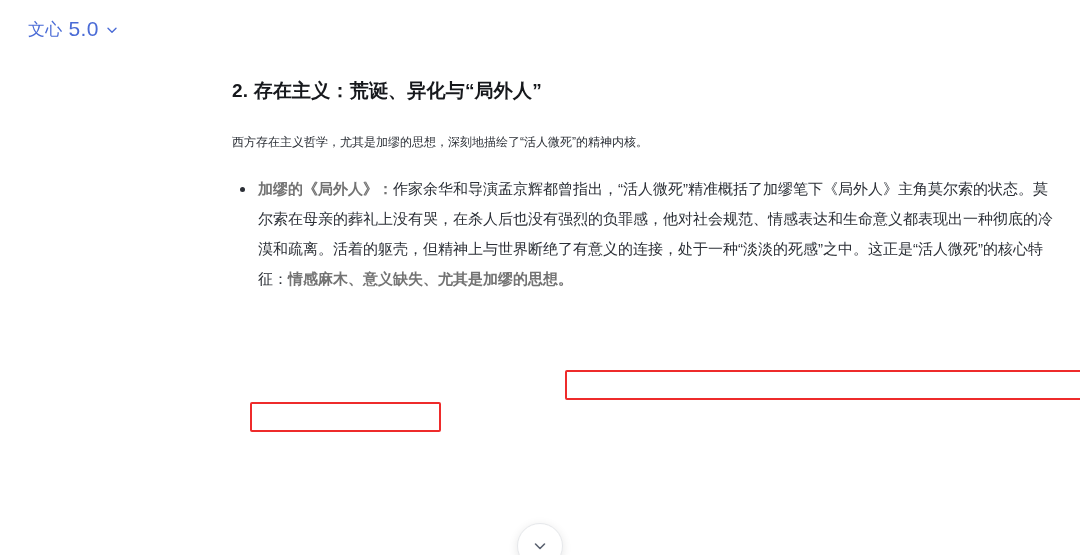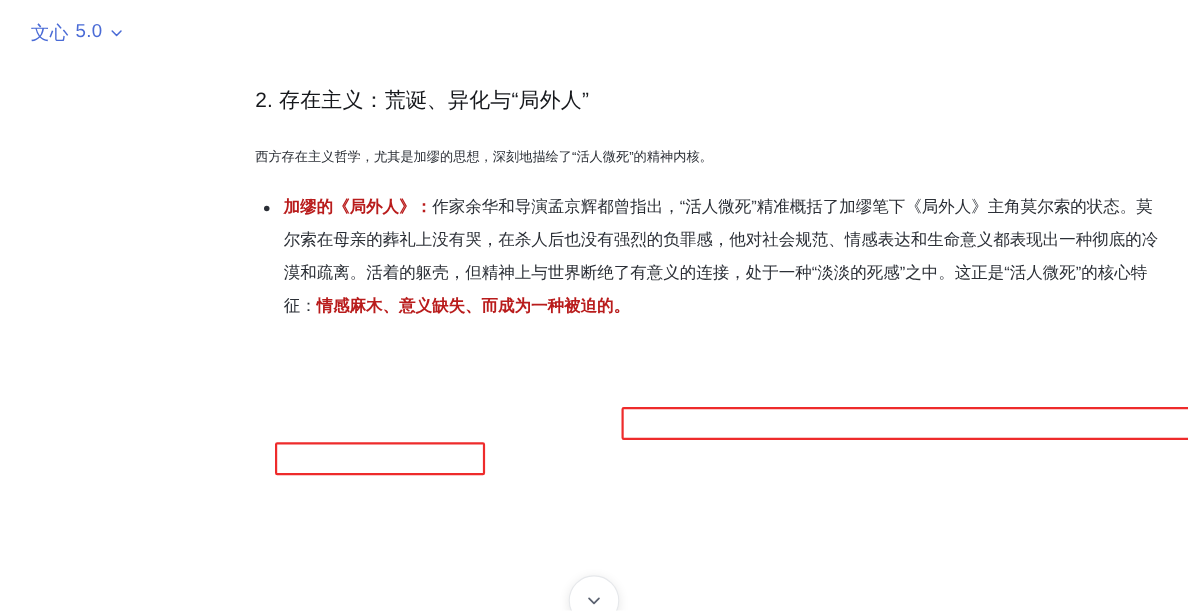--- a/index.html
+++ b/index.html
@@ -38,21 +38,21 @@
     margin-left: 28px;
     cursor: pointer;
     user-select: none;
   }
   .model-name {
     font-size: 17px;
     color: #4a6bd6;
     letter-spacing: 0.3px;
   }
   .model-version {
-    font-size: 17px;
+    font-size: 21px;
     color: #4a6bd6;
     letter-spacing: 0.3px;
   }
   .chevron {
     width: 14px;
     height: 14px;
     display: inline-block;
     position: relative;
     top: 1px;
   }
@@ -69,21 +69,21 @@
   }
   .doc {
     position: absolute;
     left: 232px;
     top: 20px;
     width: 826px;
   }
 
   h2.section-title {
     font-size: 19px;
-    font-weight: normal;
+    font-weight: bold;
     color: #16181c;
     margin: 0 0 24px 0;
     letter-spacing: 0.2px;
   }
   h2.section-title.second {
     margin-top: 34px;
   }
   p.para {
     font-size: 12px;
     line-height: 28px;
@@ -106,21 +106,21 @@
   ul.bullets > li::before {
     content: "";
     position: absolute;
     left: 8px;
     top: 13px;
     width: 5px;
     height: 5px;
     border-radius: 50%;
     background: #2b2f36;
   }
-  .b { font-weight: bold; color: #b91c1c; }
+  .b { font-weight: bold; color: #737373; }
 
   
   .hl-box {
     position: absolute;
     border: 2px solid #ee2b2b;
     border-radius: 2px;
     pointer-events: none;
     box-sizing: border-box;
   }
   #hl1 { left: 333px; top: 196px; width: 723px; height: 30px; }
@@ -174,21 +174,21 @@
 
   <div class="content">
     <div class="doc">
 
       <h2 class="section-title">2. 存在主义：荒诞、异化与“局外人”</h2>
 
       <p class="para">西方存在主义哲学，尤其是加缪的思想，深刻地描绘了“活人微死”的精神内核。</p>
 
       <ul class="bullets">
         <li>
-          <span class="b">加缪的《局外人》：</span><span>作家余华和导演孟京辉都曾指出，“活人微死”精准概括了加缪笔下《局外人》主角莫尔索的状态。莫尔索在母亲的葬礼上没有哭，在杀人后也没有强烈的负罪感，他对社会规范、情感表达和生命意义都表现出一种彻底的冷漠和疏离。</span><span>活着的躯壳，但精神上与世界断绝了有意义的连接，处于一种“淡淡的死感”之中。</span><span>这正是“活人微死”的核心特征：</span><span class="b">情感麻木、意义缺失、而成为一种被迫的。</span>
+          <span class="b">加缪的《局外人》：</span><span>作家余华和导演孟京辉都曾指出，“活人微死”精准概括了加缪笔下《局外人》主角莫尔索的状态。莫尔索在母亲的葬礼上没有哭，在杀人后也没有强烈的负罪感，他对社会规范、情感表达和生命意义都表现出一种彻底的冷漠和疏离。</span><span>活着的躯壳，但精神上与世界断绝了有意义的连接，处于一种“淡淡的死感”之中。</span><span>这正是“活人微死”的核心特征：</span><span class="b">情感麻木、意义缺失、尤其是加缪的思想。</span>
           <span class="hl-box" id="hl1"></span>
           <span class="hl-box" id="hl2"></span>
         </li>
       </ul>
 
 
 
     </div>
 
     <div class="scroll-down">

